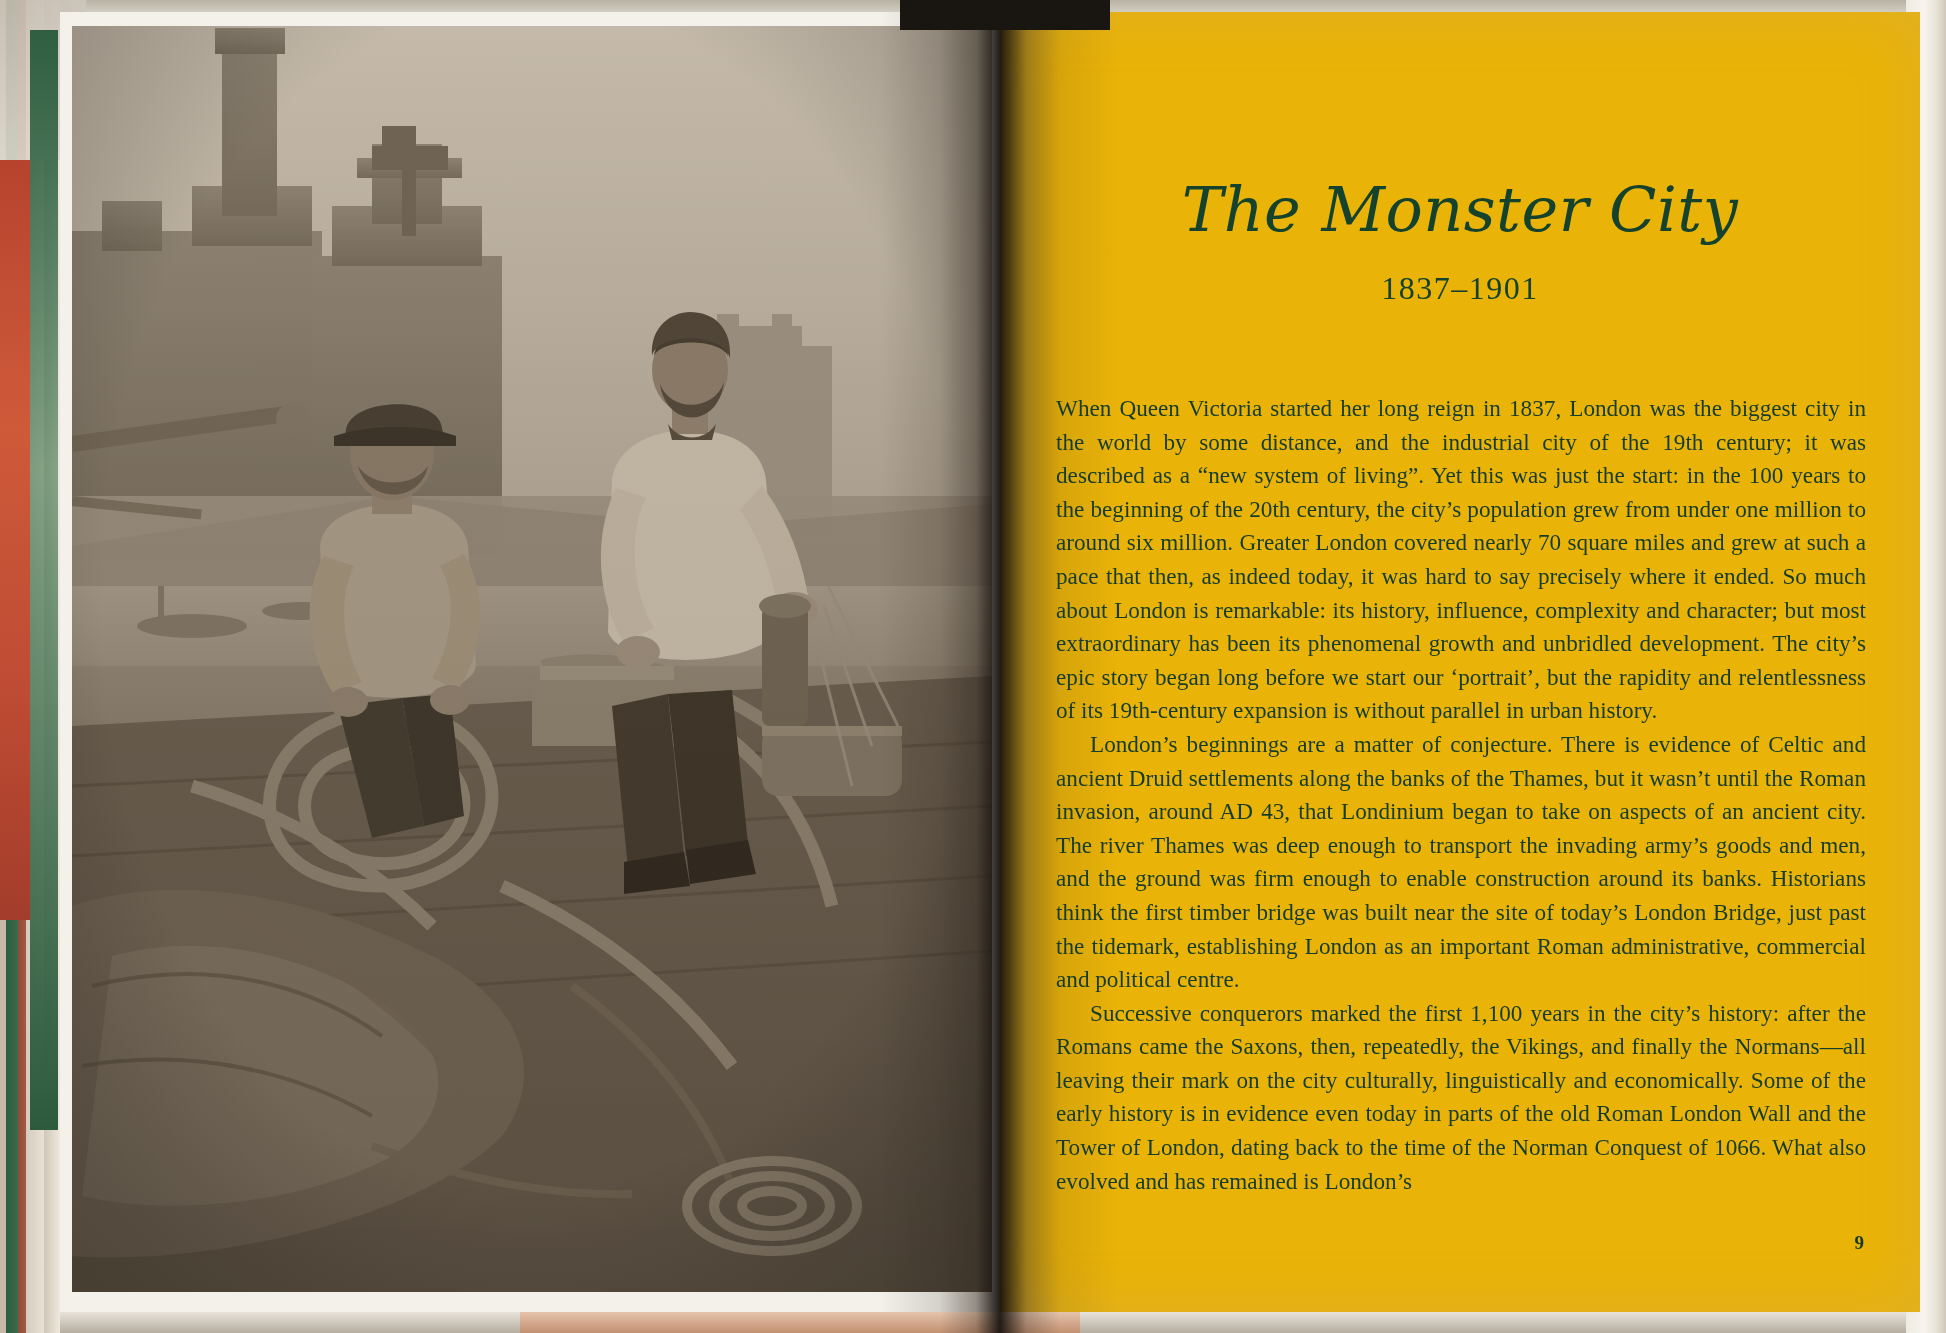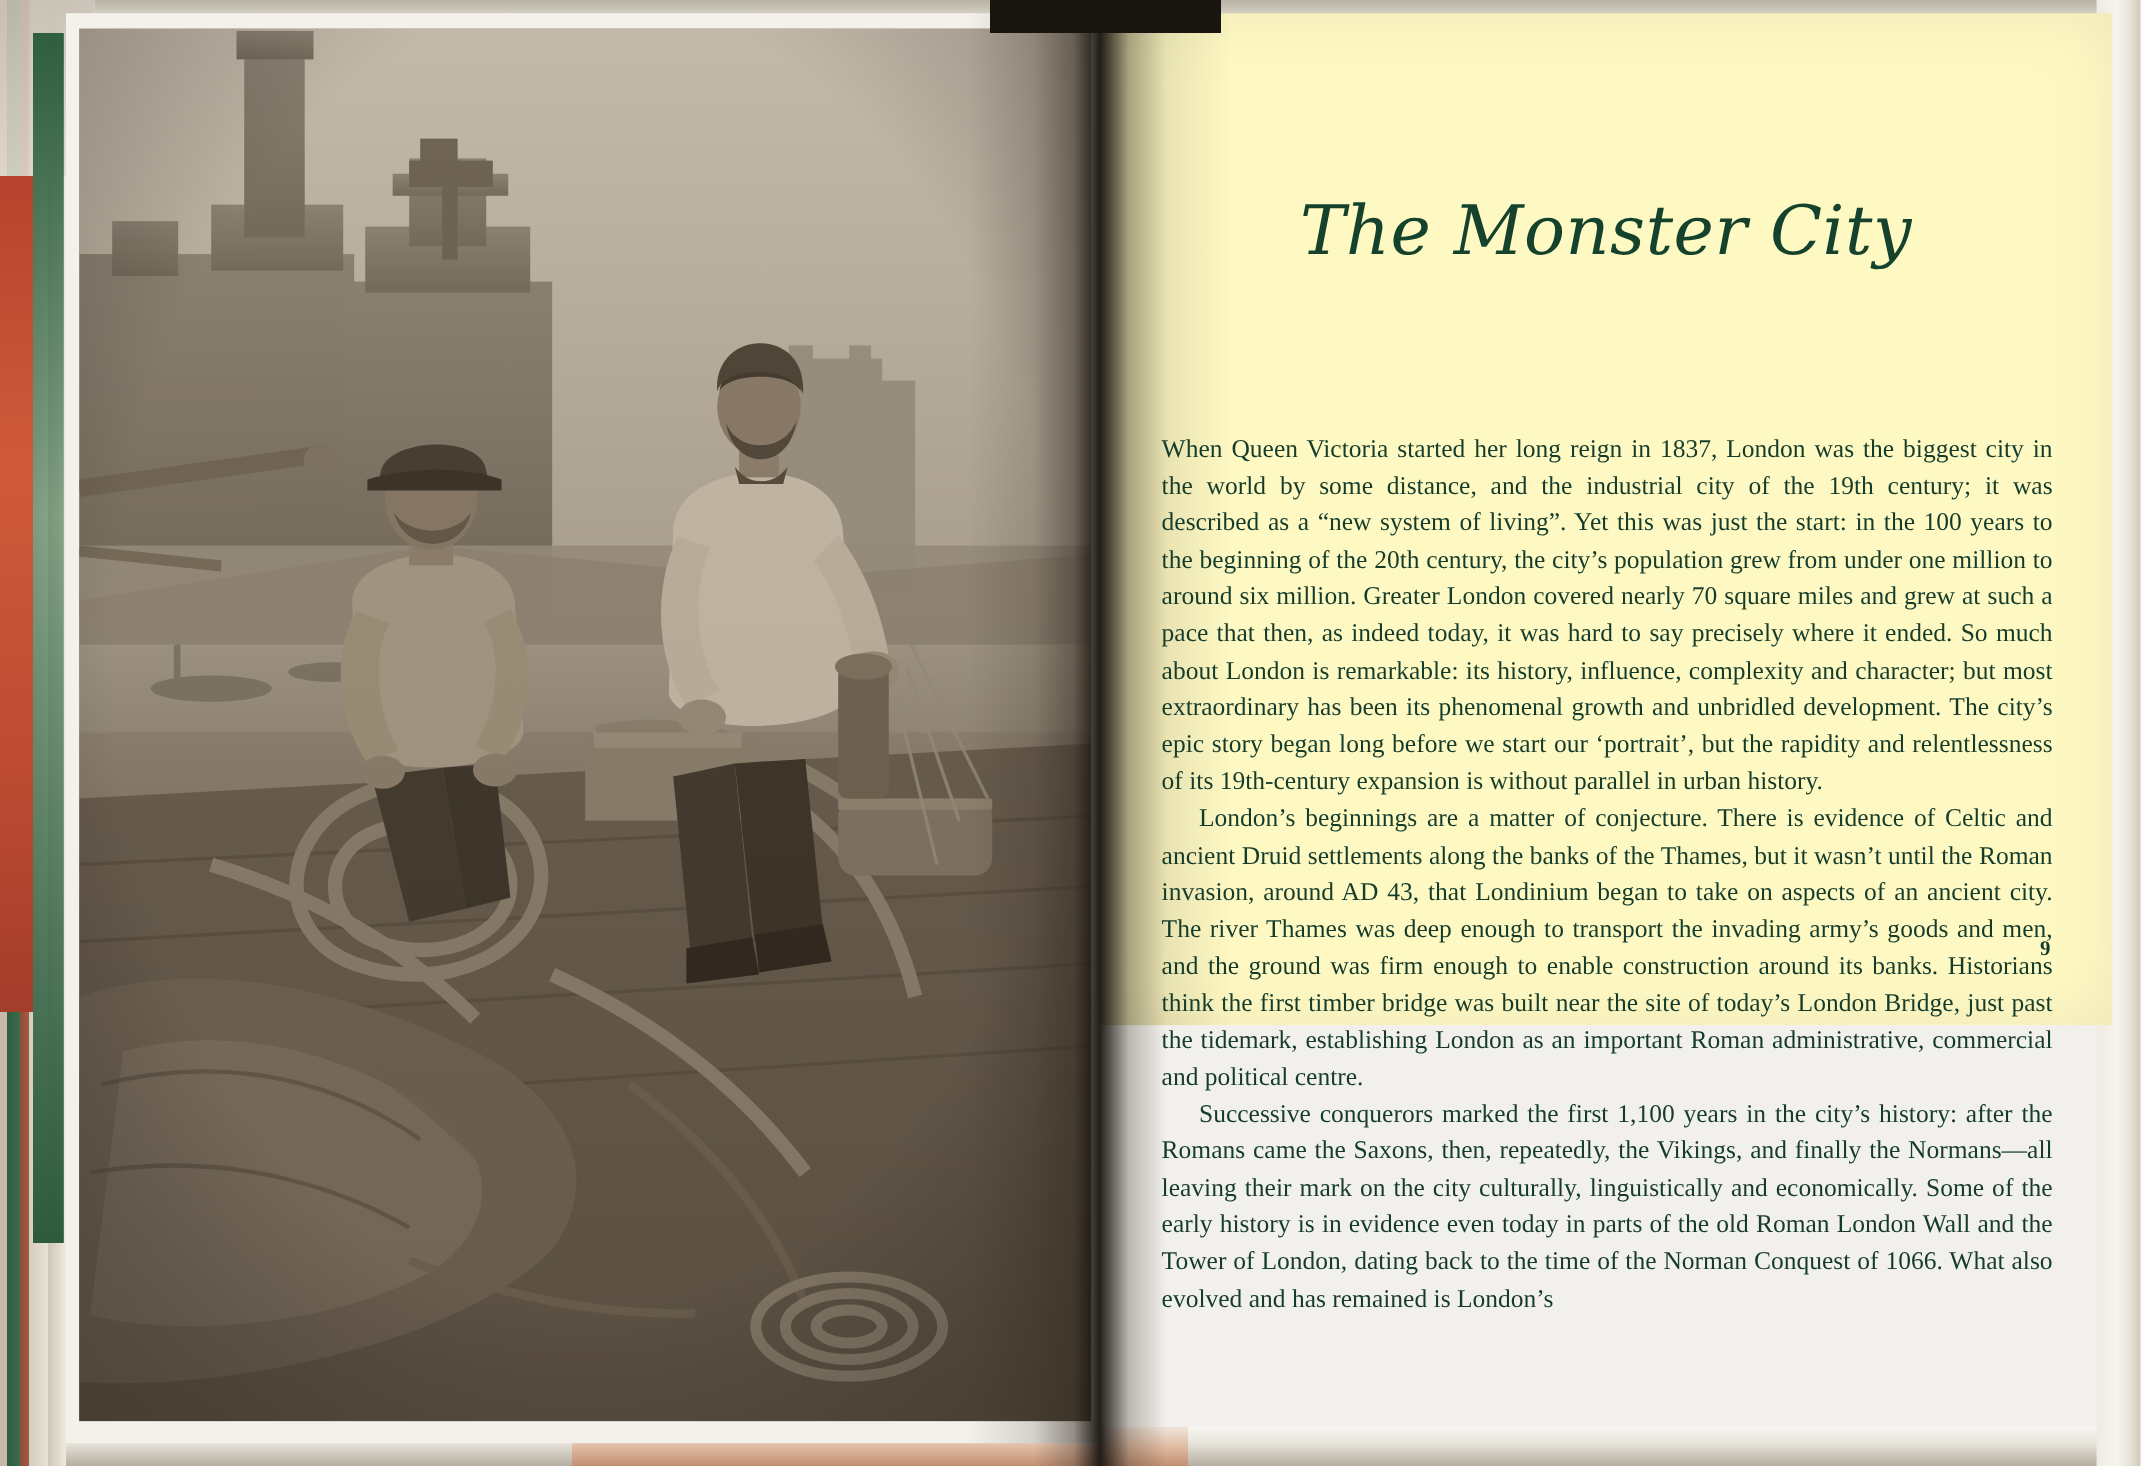--- a/index.html
+++ b/index.html
@@ -147,22 +147,22 @@
     background: #8e877c;
   }
   .photo svg { display: block; }
 
   
   .page-right {
     position: absolute;
     left: 1000px;
     top: 12px;
     width: 920px;
-    height: 920px;
-    background: #fef9c3;
+    height: 1300px;
+    background: #eab308;
     z-index: 3;
     box-shadow: inset 0 0 60px rgba(180,170,150,.22);
   }
 
   .chapter-title {
     position: absolute;
     left: 0;
     top: 165px;
     width: 920px;
     text-align: center;
@@ -438,20 +438,21 @@
       </svg>
     </div>
     <div class="shade-left-inner"></div>
   </div>
 
   <div class="page-right">
     <div class="shade-right-inner"></div>
 
     <div class="chapter-title">The Monster City</div>
 
+    <div class="chapter-dates">1837–1901</div>
 
     <div class="body-text">
       <p>When Queen Victoria started her long reign in 1837, London was the biggest city in the world by some distance, and the industrial city of the 19th century; it was described as a “new system of living”. Yet this was just the start: in the 100 years to the beginning of the 20th century, the city’s population grew from under one million to around six million. Greater London covered nearly 70 square miles and grew at such a pace that then, as indeed today, it was hard to say precisely where it ended. So much about London is remarkable: its history, influence, complexity and character; but most extraordinary has been its phenomenal growth and unbridled development. The city’s epic story began long before we start our ‘portrait’, but the rapidity and relentlessness of its 19th-century expansion is without parallel in urban history.</p>
       <p>London’s beginnings are a matter of conjecture. There is evidence of Celtic and ancient Druid settlements along the banks of the Thames, but it wasn’t until the Roman invasion, around AD 43, that Londinium began to take on aspects of an ancient city. The river Thames was deep enough to transport the invading army’s goods and men, and the ground was firm enough to enable construction around its banks. Historians think the first timber bridge was built near the site of today’s London Bridge, just past the tidemark, establishing London as an important Roman administrative, commercial and political centre.</p>
       <p>Successive conquerors marked the first 1,100 years in the city’s history: after the Romans came the Saxons, then, repeatedly, the Vikings, and finally the Normans—all leaving their mark on the city culturally, linguistically and economically. Some of the early history is in evidence even today in parts of the old Roman London Wall and the Tower of London, dating back to the time of the Norman Conquest of 1066. What also evolved and has remained is London’s</p>
     </div>
 
     <div class="folio">9</div>
   </div>
 

